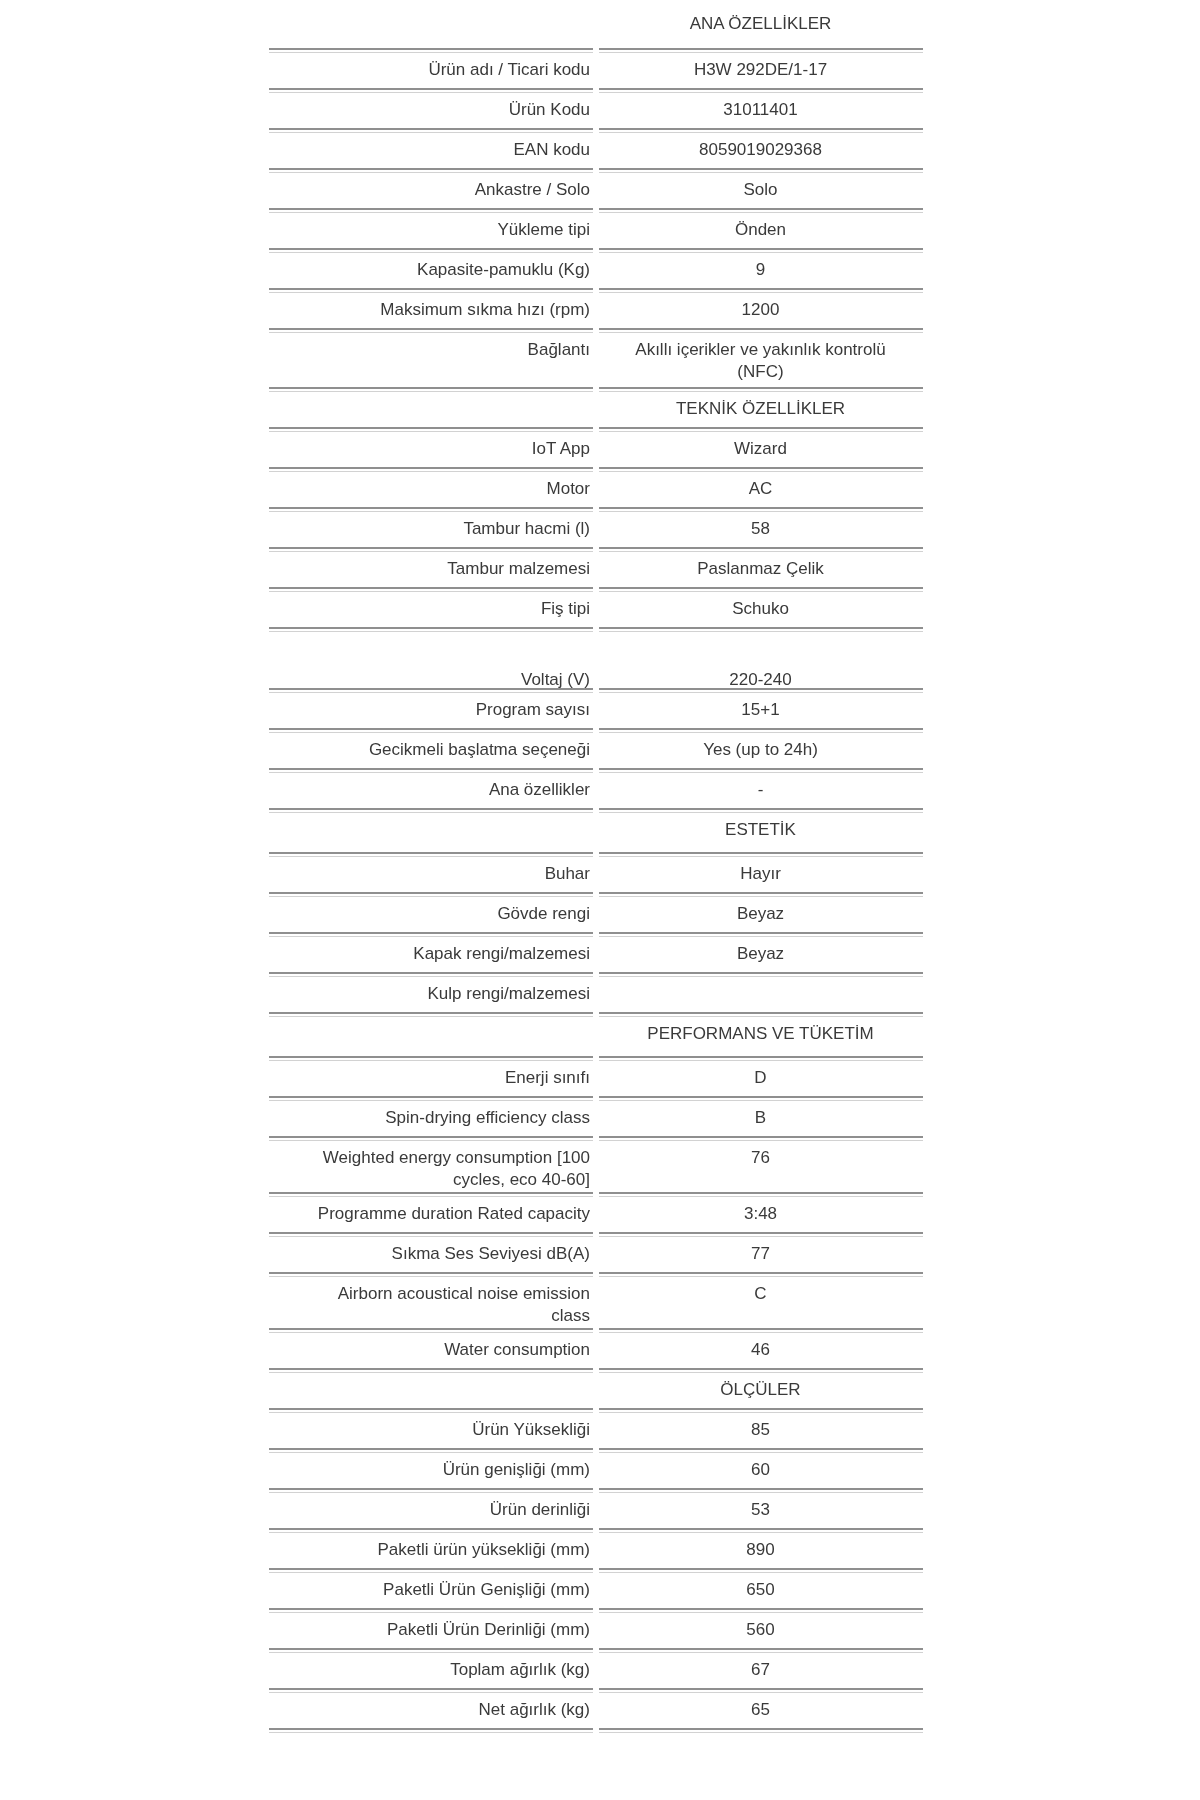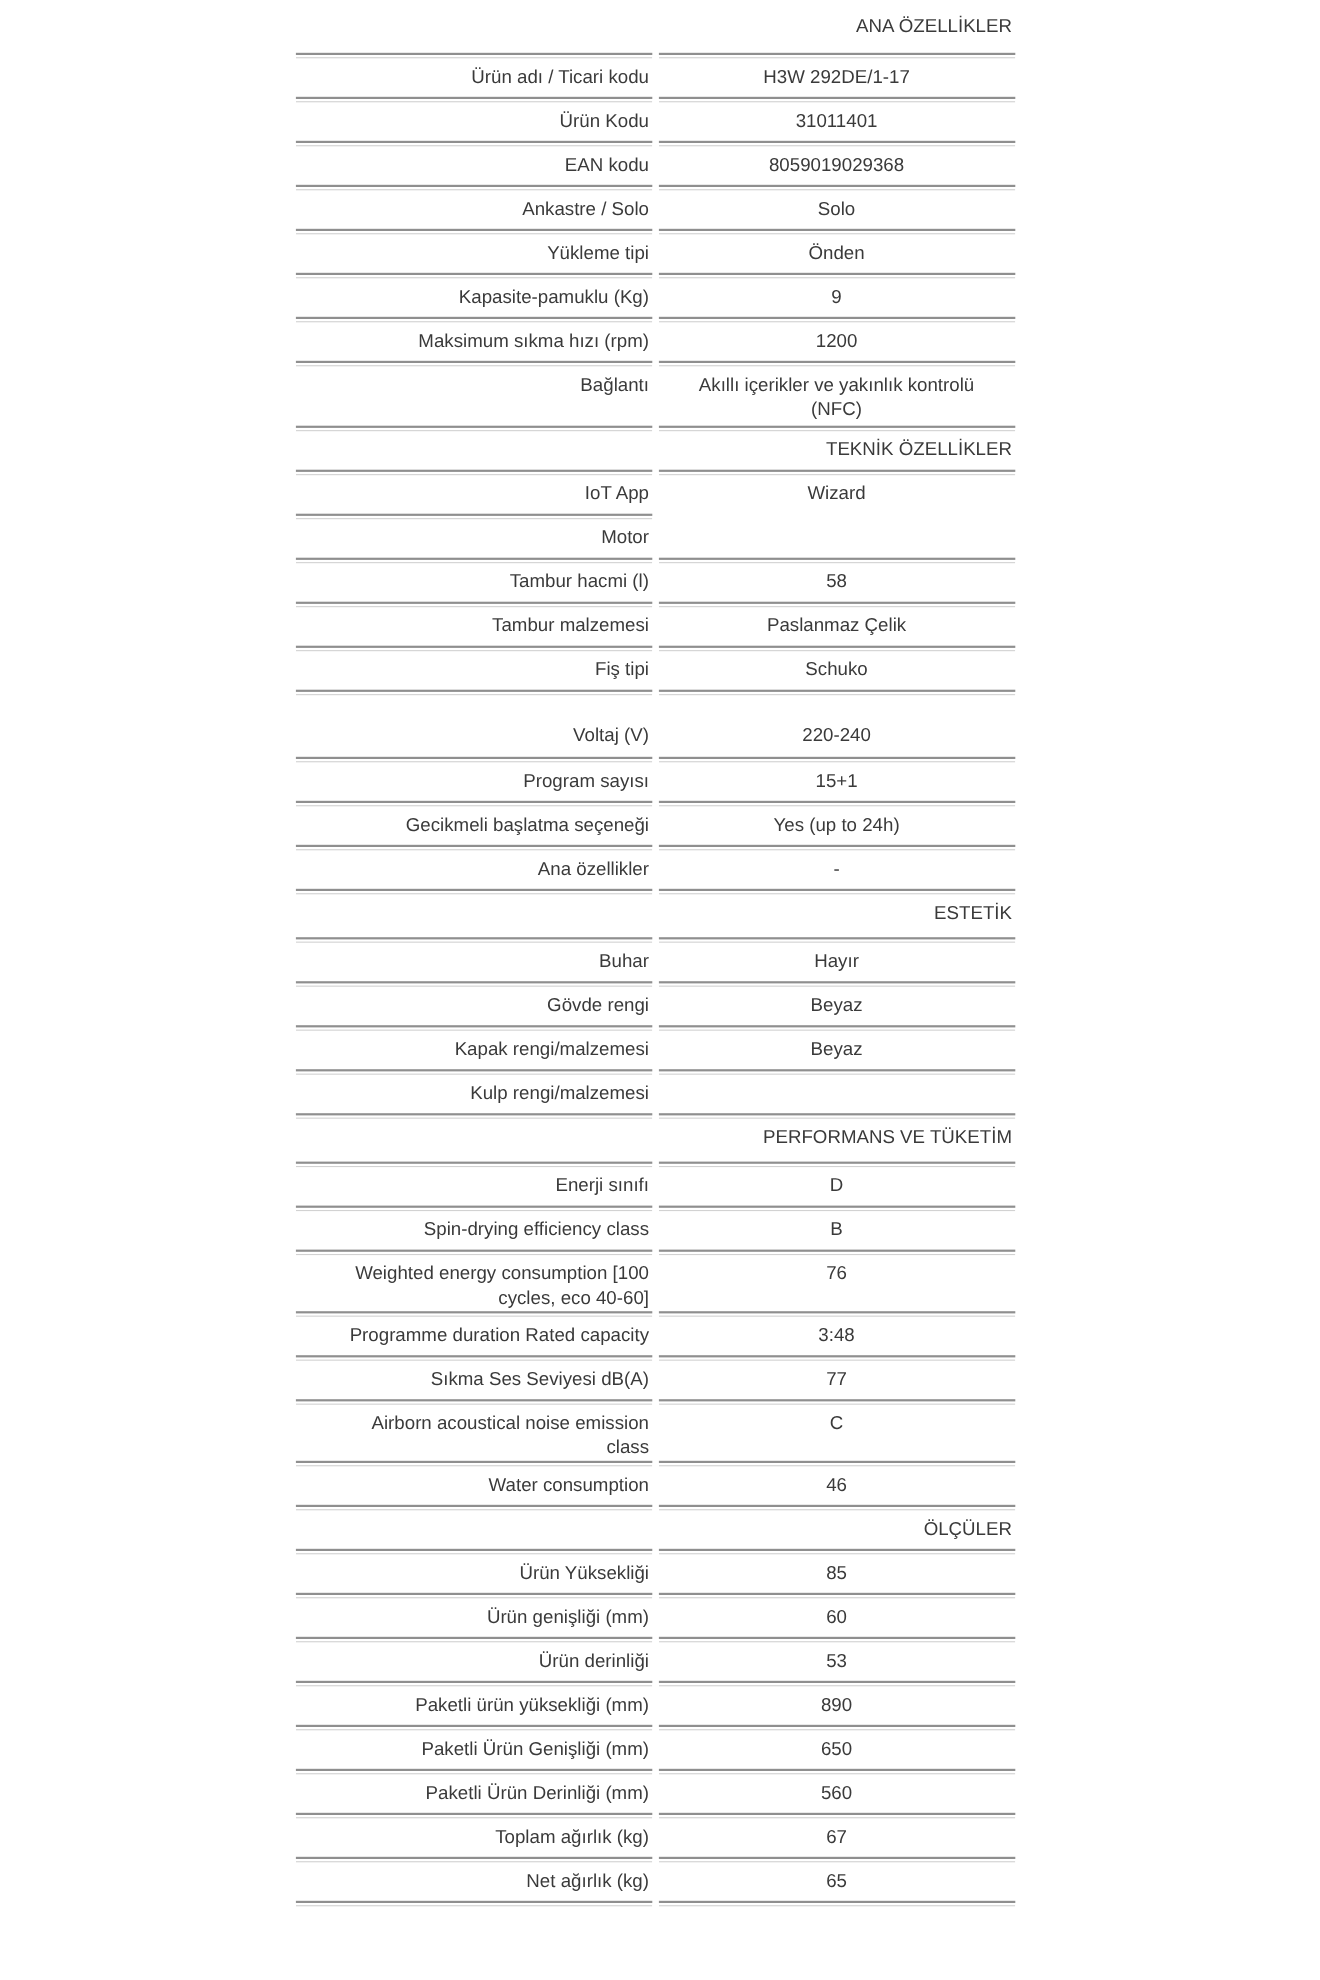--- a/index.html
+++ b/index.html
@@ -35,22 +35,22 @@
   .cell::after{
     content:"";
     position:absolute;left:0;right:0;top:2px;height:1px;
     background:var(--divider-light);
   }
   .mid{border:none;}
   .label{text-align:right;}
   .value{text-align:center;}
   .row.no-top .cell{border-top:none;padding-top:13px;}
   .row.no-top .cell::after{display:none;}
-  .row.pad-deep .cell{padding-top:29px;}
-  .row.section .value{text-align:right;}
+  .row.pad-deep .cell{padding-top:40px;}
+  .row.section .value{text-align:center;}
   .bottom-divider{height:13px;}
 </style>
 </head>
 <body>
 
 <div class="spec-table">
 
   <div class="row section no-top" style="height:48px">
     <div class="cell label"></div>
     <div class="mid"></div>
@@ -114,20 +114,21 @@
 
   <div class="row" style="height:40px">
     <div class="cell label">IoT App</div>
     <div class="mid"></div>
     <div class="cell value">Wizard</div>
   </div>
 
   <div class="row" style="height:40px">
     <div class="cell label">Motor</div>
     <div class="mid"></div>
+    <div class="cell value">AC</div>
   </div>
 
   <div class="row" style="height:40px">
     <div class="cell label">Tambur hacmi (l)</div>
     <div class="mid"></div>
     <div class="cell value">58</div>
   </div>
 
   <div class="row" style="height:40px">
     <div class="cell label">Tambur malzemesi</div>

